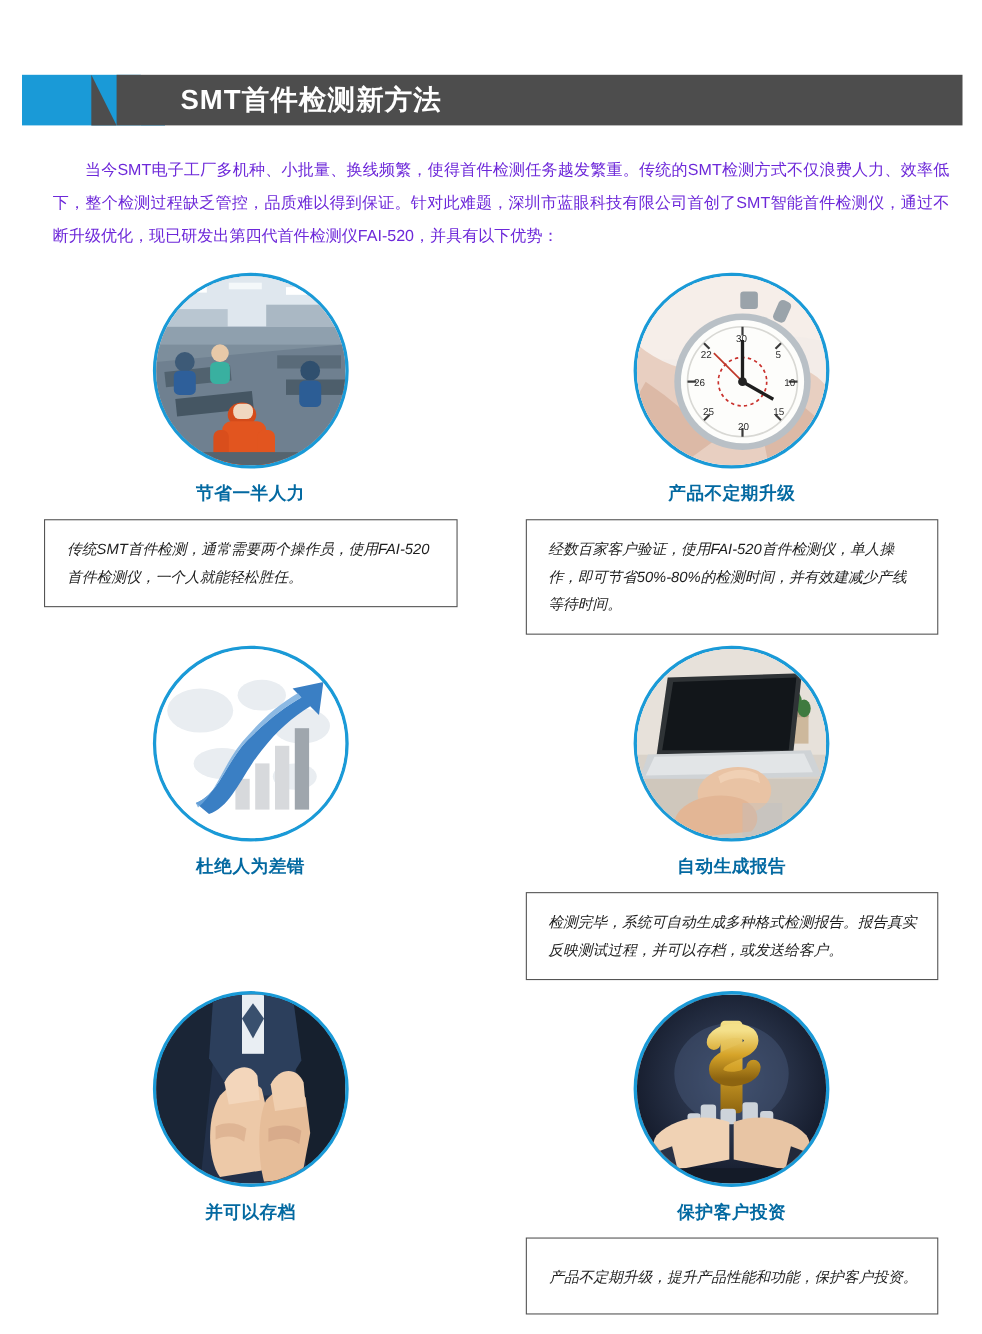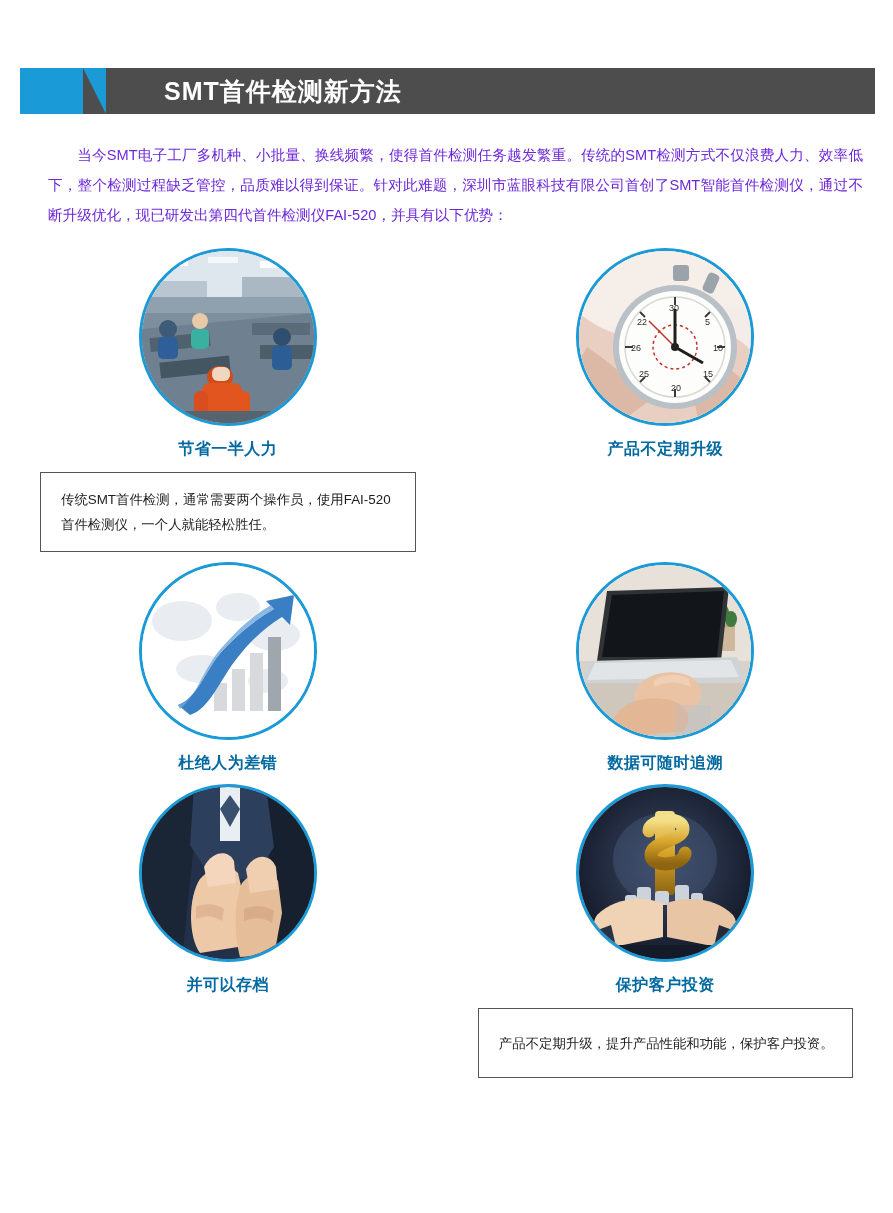--- a/index.html
+++ b/index.html
@@ -123,22 +123,22 @@
     min-height: 70px;
     border: 1px solid #555;
     box-sizing: border-box;
     padding: 14px 18px 14px 20px;
     font-size: 13.4px;
     line-height: 25px;
     color: #1d1d1d;
     display: flex;
     align-items: center;
   }
-  .desc-box.center-text { justify-content: center; text-align: center; }
-  .desc-inner { width: 100%; }
+  .desc-box.center-text { justify-content: center; text-align: right; }
+  .desc-inner { width: 100%; font-style: italic; }
 </style>
 </head>
 <body>
 
 <div class="header">
   <div class="header-blue"></div>
   <div class="header-dark"></div>
   <div class="header-title">SMT首件检测新方法</div>
 </div>
 
@@ -224,20 +224,23 @@
             <text x="58" y="74">22</text>
         </g>
         <circle cx="96" cy="96" r="22" fill="none" stroke="#c9302c" stroke-width="1.5" stroke-dasharray="3 3"></circle>
         <line x1="96" y1="96" x2="96" y2="58" stroke="#1e1e1e" stroke-width="3"></line>
         <line x1="96" y1="96" x2="124" y2="112" stroke="#1e1e1e" stroke-width="3"></line>
         <line x1="96" y1="96" x2="70" y2="70" stroke="#c0392b" stroke-width="1.6"></line>
         <circle cx="96" cy="96" r="4" fill="#222"></circle>
       </svg>
     </div>
     <div class="cell-title">产品不定期升级</div>
+    <div class="desc-box">
+      <div class="desc-inner">经数百家客户验证，使用FAI-520首件检测仪，单人操作，即可节省50%-80%的检测时间，并有效建减少产线等待时间。</div>
+    </div>
   </div>
 
   <div class="cell">
     <div class="circle">
       <svg viewBox="0 0 172 172" preserveAspectRatio="xMidYMid slice">
         <rect width="172" height="172" fill="#ffffff"></rect>
         <g fill="#e9edf1">
           <ellipse cx="40" cy="56" rx="30" ry="20"></ellipse>
           <ellipse cx="96" cy="42" rx="22" ry="14"></ellipse>
           <ellipse cx="132" cy="70" rx="26" ry="16"></ellipse>
@@ -275,21 +278,24 @@
         <polygon points="33,30 145,26 138,92 23,92" fill="#12161a"></polygon>
         <polygon points="10,96 158,92 168,116 2,120" fill="#cfd3d6"></polygon>
         <polygon points="16,98 152,95 160,112 8,115" fill="#e2e5e7"></polygon>
         <rect x="0" y="118" width="172" height="54" fill="#cfc7bc"></rect>
         <path d="M60,120 C70,108 92,104 108,110 C122,116 126,130 118,140 C108,152 80,156 66,148 C54,140 52,130 60,120 Z" fill="#e9c3a4"></path>
         <path d="M74,116 C86,108 100,108 110,114 L112,122 C100,116 86,116 76,122 Z" fill="#f0d0b4"></path>
         <path d="M40,146 C52,134 76,130 94,136 C110,142 114,156 104,166 L44,172 C32,164 32,154 40,146 Z" fill="#e3b695"></path>
         <rect x="96" y="140" width="36" height="32" fill="#b9c0c6" opacity="0.35"></rect>
       </svg>
     </div>
-    <div class="cell-title">数据可随时追溯</div>
+    <div class="cell-title">自动生成报告</div>
+    <div class="desc-box">
+      <div class="desc-inner">检测完毕，系统可自动生成多种格式检测报告。报告真实反映测试过程，并可以存档，或发送给客户。</div>
+    </div>
   </div>
 
   <div class="cell">
     <div class="circle">
       <svg viewBox="0 0 172 172" preserveAspectRatio="xMidYMid slice">
         <rect width="172" height="172" fill="#1f2a3a"></rect>
         <path d="M0,0 H172 V172 H0 Z" fill="#223049"></path>
         <path d="M0,0 H58 L40,172 H0 Z" fill="#1a2536"></path>
         <path d="M120,0 H172 V172 H138 Z" fill="#16202e"></path>
         <path d="M52,0 H124 L132,60 L112,92 L70,92 L48,58 Z" fill="#2c3f5c"></path>

